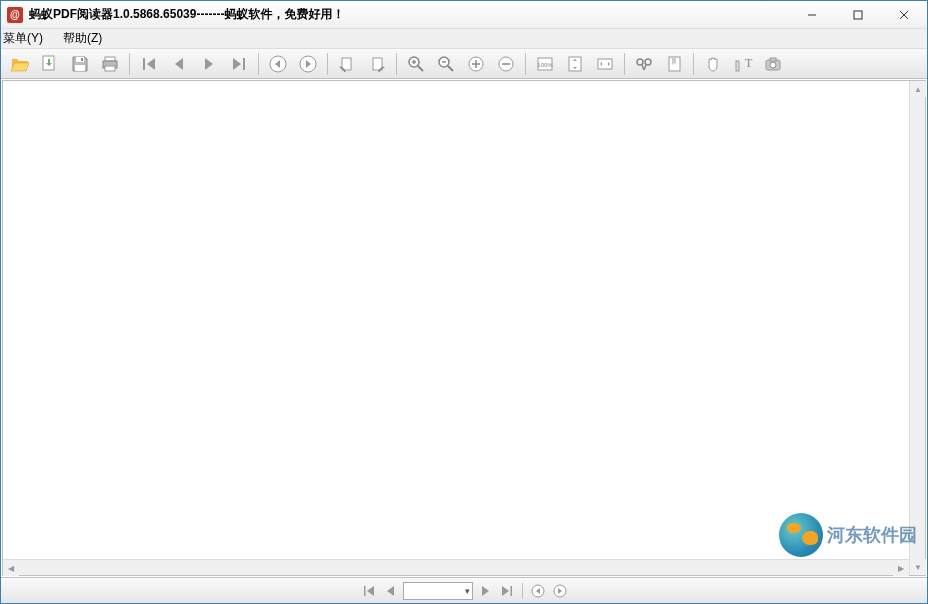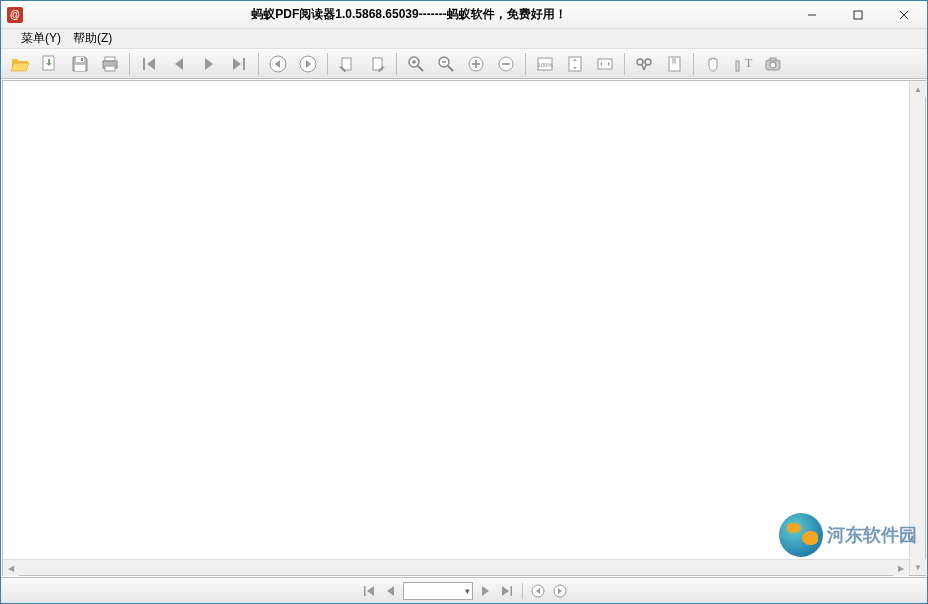--- a/index.html
+++ b/index.html
@@ -27,35 +27,35 @@
   background: #c0392b;
   border-radius: 2px;
   margin-right: 6px;
   display: flex;
   align-items: center;
   justify-content: center;
   color: #fff;
   font-size: 10px;
   font-weight: bold;
 }
-.titlebar .title { font-weight: bold; flex: 1; text-align: center; }
+.titlebar .title { font-weight: bold; flex: 1; }
 .win-controls { display: flex; height: 100%; }
 .win-btn {
   width: 46px; height: 100%;
   display: flex; align-items: center; justify-content: center;
   color: #333;
 }
 .win-btn svg { width: 10px; height: 10px; }
 .menubar {
   height: 20px;
   background: #f0f0f0;
   display: flex;
   align-items: center;
-  padding: 0 20px;
-  gap: 12px;
+  padding: 0 2px;
+  gap: 20px;
   border-bottom: 1px solid #ddd;
 }
 .toolbar {
   height: 30px;
   background: linear-gradient(#fafafa, #e6e6e6);
   border-bottom: 1px solid #bfbfbf;
   display: flex;
   align-items: center;
   padding: 0 4px;
 }

